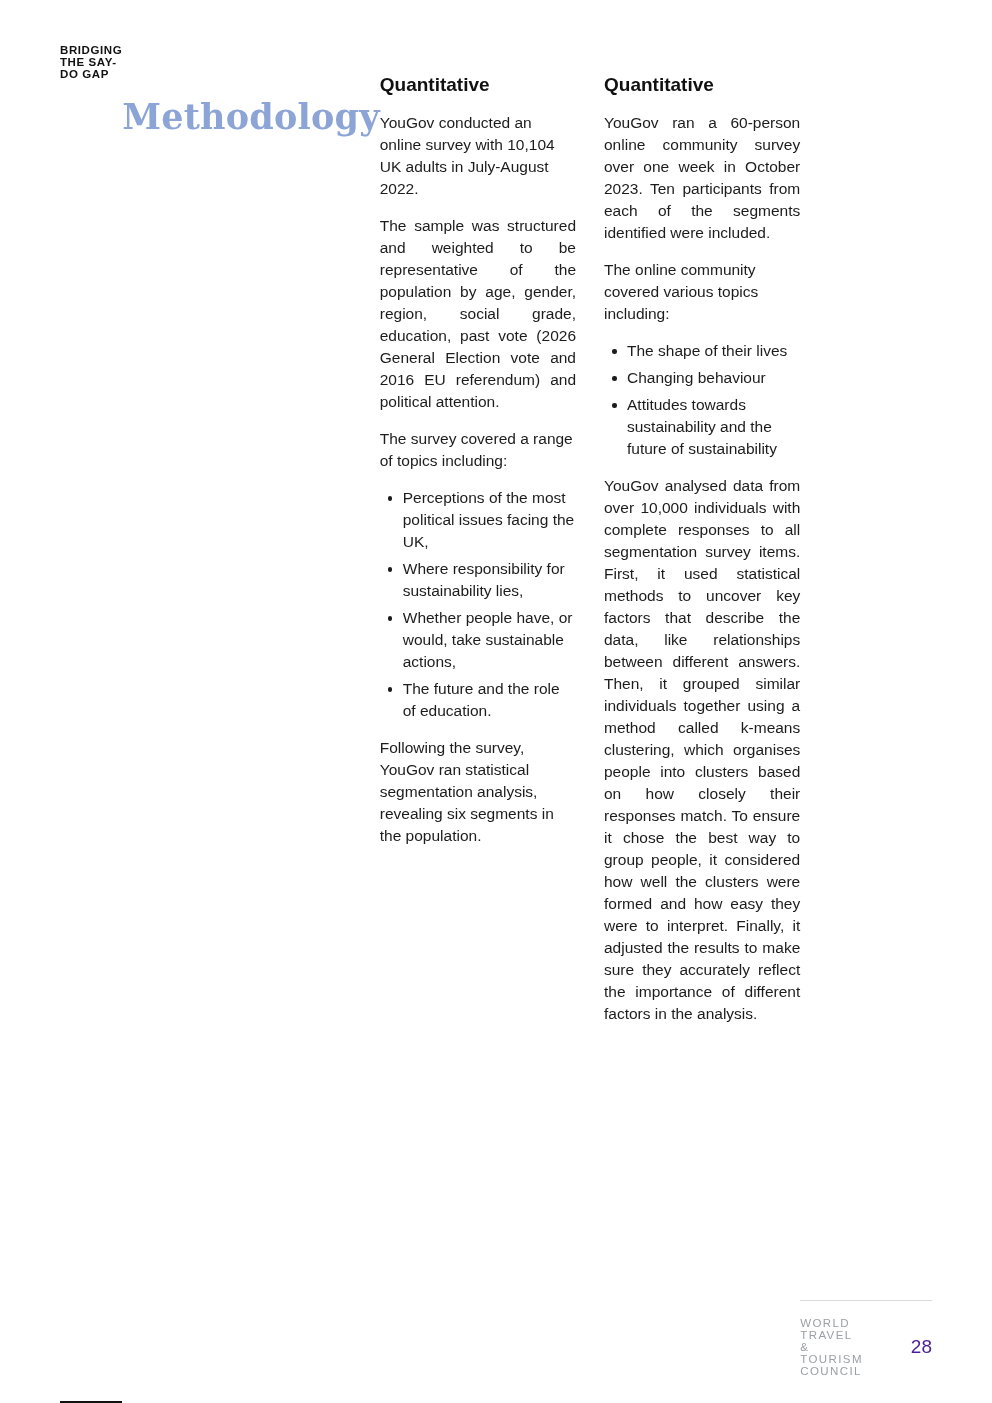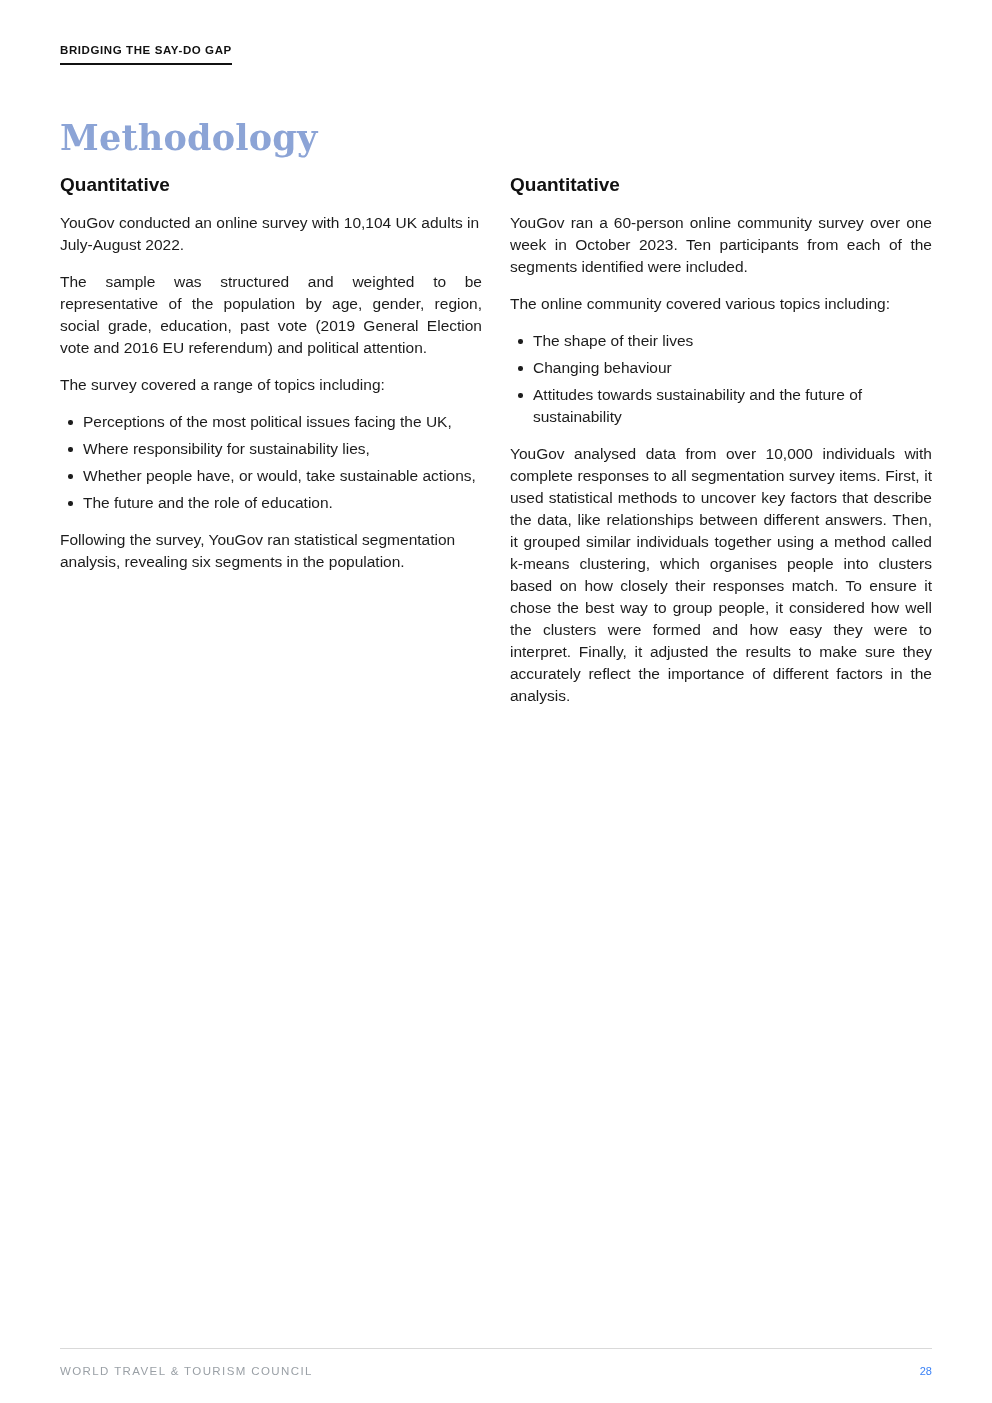--- a/index.html
+++ b/index.html
@@ -15,21 +15,21 @@
     font-family: "Liberation Sans", sans-serif;
     color: #1a1a1a;
     position: relative;
     overflow: hidden;
   }
 
   .page {
     width: 992px;
     height: 1403px;
     display: flex;
-    flex-direction: column;
+    flex-direction: row;
     padding: 44px 60px 0 60px;
   }
 
   
   .doc-header {
     font-size: 11.5px;
     font-weight: 700;
     letter-spacing: 0.6px;
     color: #111111;
     display: inline-block;
@@ -45,21 +45,21 @@
     font-size: 35px;
     font-weight: 700;
     color: #8ca4d6;
     letter-spacing: 0.2px;
   }
 
   
   .columns {
     display: flex;
     gap: 28px;
-    margin-top: 16px;
+    margin-top: 30px;
   }
 
   .col {
     flex: 1 1 0;
     min-width: 0;
   }
 
   .section-heading {
     font-size: 19px;
     font-weight: 700;
@@ -116,41 +116,41 @@
   }
 
   .footer-text {
     font-size: 11.5px;
     letter-spacing: 1.4px;
     color: #9aa0a6;
     text-transform: uppercase;
   }
 
   .page-number {
-    font-size: 11px;
-    color: #3b82f6;
+    font-size: 19px;
+    color: #4c1d95;
   }
 </style>
 </head>
 <body>
 
 <div class="page">
 
   <div class="doc-header">BRIDGING THE SAY-DO GAP</div>
 
   <h1 class="page-title">Methodology</h1>
 
   <div class="columns">
 
     <div class="col">
       <h2 class="section-heading">Quantitative</h2>
 
       <p class="para">YouGov conducted an online survey with 10,104 UK adults in July-August 2022.</p>
 
-      <p class="para justified">The sample was structured and weighted to be representative of the population by age, gender, region, social grade, education, past vote (2019 General Election vote and 2016 EU referendum) and political attention.</p>
+      <p class="para justified">The sample was structured and weighted to be representative of the population by age, gender, region, social grade, education, past vote (2026 General Election vote and 2016 EU referendum) and political attention.</p>
 
       <p class="para">The survey covered a range of topics including:</p>
 
       <ul class="bullets">
         <li>Perceptions of the most political issues facing the UK,</li>
         <li>Where responsibility for sustainability lies,</li>
         <li>Whether people have, or would, take sustainable actions,</li>
         <li>The future and the role of education.</li>
       </ul>
 

